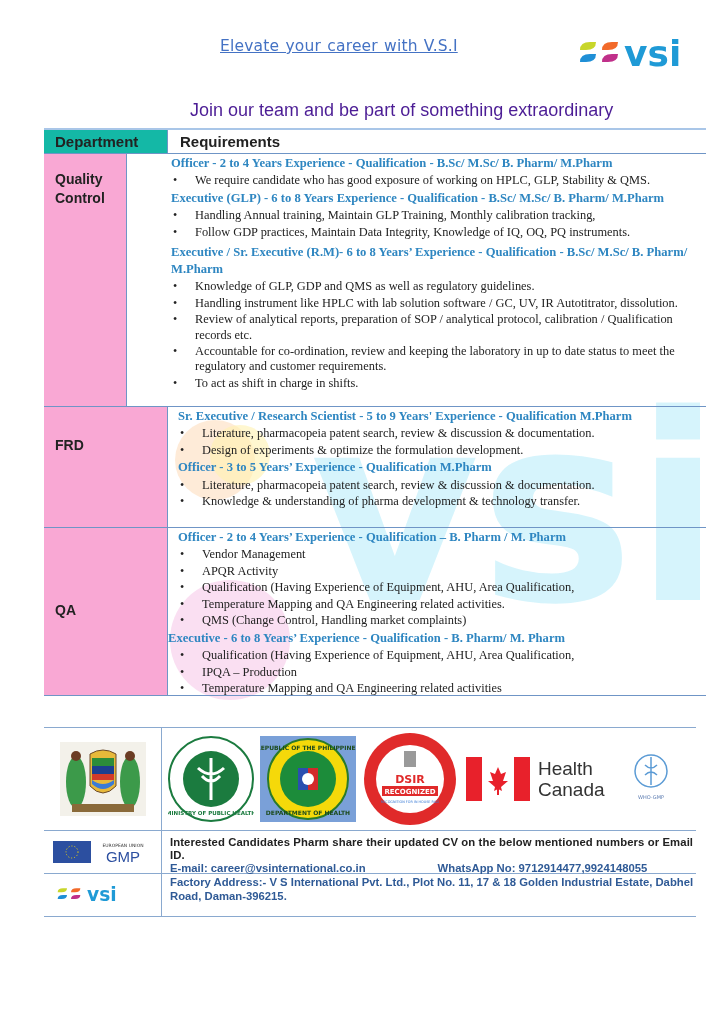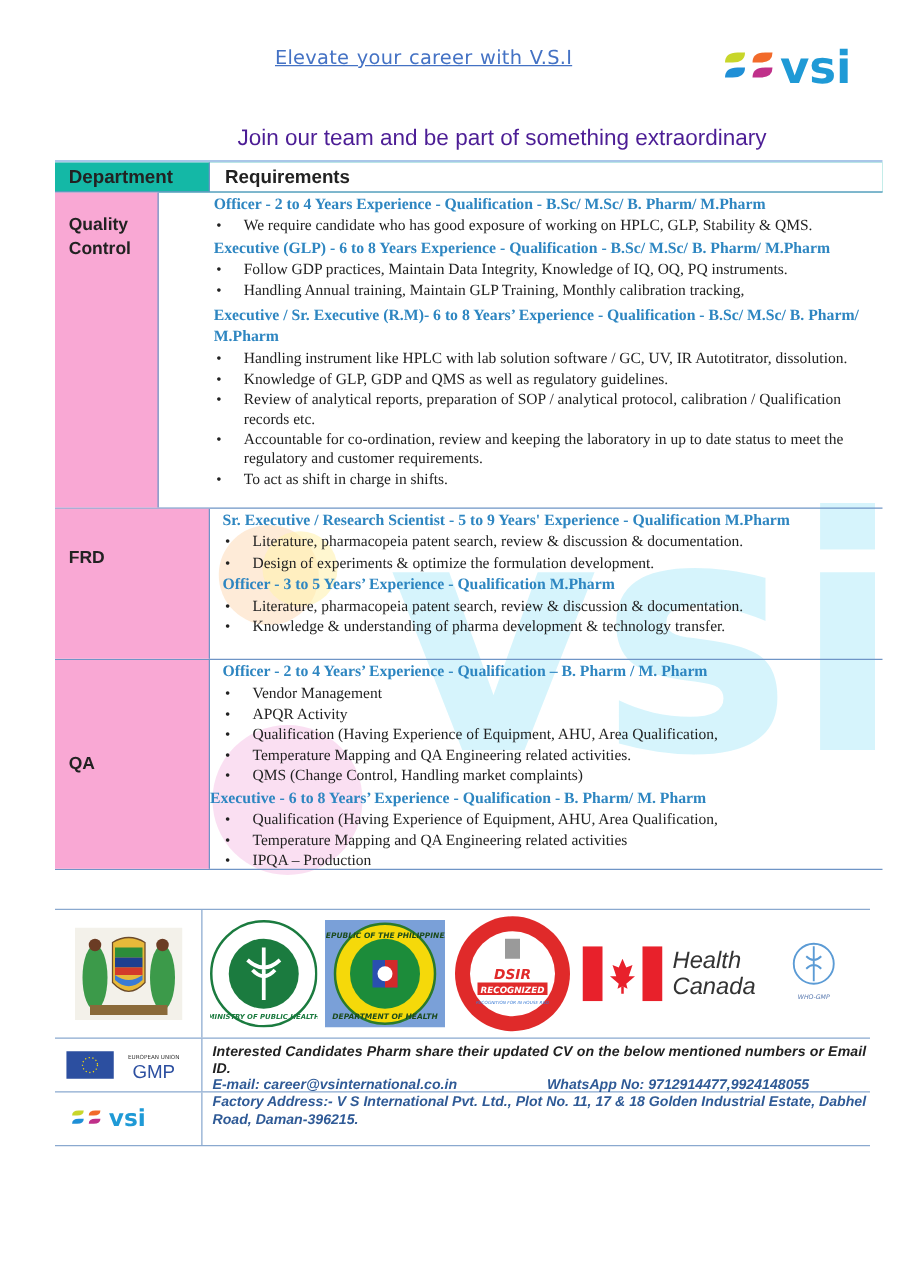--- a/index.html
+++ b/index.html
@@ -32,21 +32,21 @@
   .bullets li { position: relative; padding-left: 24px; font-size: 12.4px; line-height: 15.2px; margin: 1.3px 0; color: #222; }
   .bullets li::before { content: "•"; position: absolute; left: 2px; top: 0; font-size: 12px; }
   .gap { height: 3px; }
 
   .watermark { position: absolute; left: 160px; top: 380px; width: 540px; height: 330px; pointer-events: none; }
 
   
   .foot { position: absolute; left: 44px; top: 727px; width: 652px; border-top: 1.5px solid #8aa9cf; }
   .f-row { display: flex; border-bottom: 1.5px solid #8aa9cf; }
   .f-left { width: 118px; border-right: 1.5px solid #8aa9cf; display: flex; align-items: center; justify-content: center; }
-  .f-right { flex: 1; padding-left: 8px; font-style: italic; }
+  .f-right { flex: 1; padding-left: 8px; }
   .cert-row { height: 103px; }
   .cert-right { display: flex; align-items: center; gap: 6px; padding-left: 6px; }
   .contact { font-family: "Liberation Sans", sans-serif; font-weight: bold; font-size: 11.3px; line-height: 13px; padding-top: 5px; }
   .contact .intro { color: #222; letter-spacing: 0.1px; }
   .contact .line { color: #2f5a96; display: flex; }
   .contact .line .wa { margin-left: 72px; }
   .addr { font-family: "Liberation Sans", sans-serif; font-weight: bold; font-size: 11.3px; line-height: 13.5px; color: #2f5a96; padding-top: 2px; }
   .hc-text { font-family: "Liberation Sans", sans-serif; font-size: 19px; line-height: 21px; color: #333; }
 </style>
 </head>
@@ -82,28 +82,28 @@
       <div>Quality</div>
       <div>Control</div>
     </div>
     <div class="req" style="z-index:1;padding-left:44px;">
       <div class="role">Officer - 2 to 4 Years Experience - Qualification - B.Sc/ M.Sc/ B. Pharm/ M.Pharm</div>
       <ul class="bullets">
         <li>We require candidate who has good exposure of working on HPLC, GLP, Stability &amp; QMS.</li>
       </ul>
       <div class="role">Executive (GLP) - 6 to 8 Years Experience - Qualification - B.Sc/ M.Sc/ B. Pharm/ M.Pharm</div>
       <ul class="bullets">
+        <li>Handling Annual training, Maintain GLP Training, Monthly calibration tracking,</li>
         <li>Follow GDP practices, Maintain Data Integrity, Knowledge of IQ, OQ, PQ instruments.</li>
-        <li>Handling Annual training, Maintain GLP Training, Monthly calibration tracking,</li>
       </ul>
       <div class="gap"></div>
       <div class="role" style="width:520px;">Executive / Sr. Executive (R.M)- 6 to 8 Years’ Experience - Qualification - B.Sc/ M.Sc/ B. Pharm/ M.Pharm</div>
       <ul class="bullets" style="width:535px;">
+        <li>Knowledge of GLP, GDP and QMS as well as regulatory guidelines.</li>
         <li>Handling instrument like HPLC with lab solution software / GC, UV, IR Autotitrator, dissolution.</li>
-        <li>Knowledge of GLP, GDP and QMS as well as regulatory guidelines.</li>
         <li>Review of analytical reports, preparation of SOP / analytical protocol, calibration / Qualification records etc.</li>
         <li>Accountable for co-ordination, review and keeping the laboratory in up to date status to meet the regulatory and customer requirements.</li>
         <li>To act as shift in charge in shifts.</li>
       </ul>
     </div>
   </div>
 
   <div class="row" style="height:121px;">
     <div class="dept" style="padding-top:30px;">FRD</div>
     <div class="req" style="z-index:1;">
@@ -127,22 +127,22 @@
       <ul class="bullets">
         <li>Vendor Management</li>
         <li>APQR Activity</li>
         <li>Qualification (Having Experience of Equipment, AHU, Area Qualification,</li>
         <li>Temperature Mapping and QA Engineering related activities.</li>
         <li>QMS (Change Control, Handling market complaints)</li>
       </ul>
       <div class="role out">Executive - 6 to 8 Years’ Experience - Qualification - B. Pharm/ M. Pharm</div>
       <ul class="bullets">
         <li>Qualification (Having Experience of Equipment, AHU, Area Qualification,</li>
+        <li>IPQA – Production</li>
         <li>Temperature Mapping and QA Engineering related activities</li>
-        <li>IPQA – Production</li>
       </ul>
     </div>
   </div>
 </div>
 
 <div class="foot">
   <div class="f-row cert-row">
     <div class="f-left">
       <svg width="86" height="74" viewBox="0 0 86 74">
         <rect x="0" y="0" width="86" height="74" fill="#f3f1ea"></rect>

